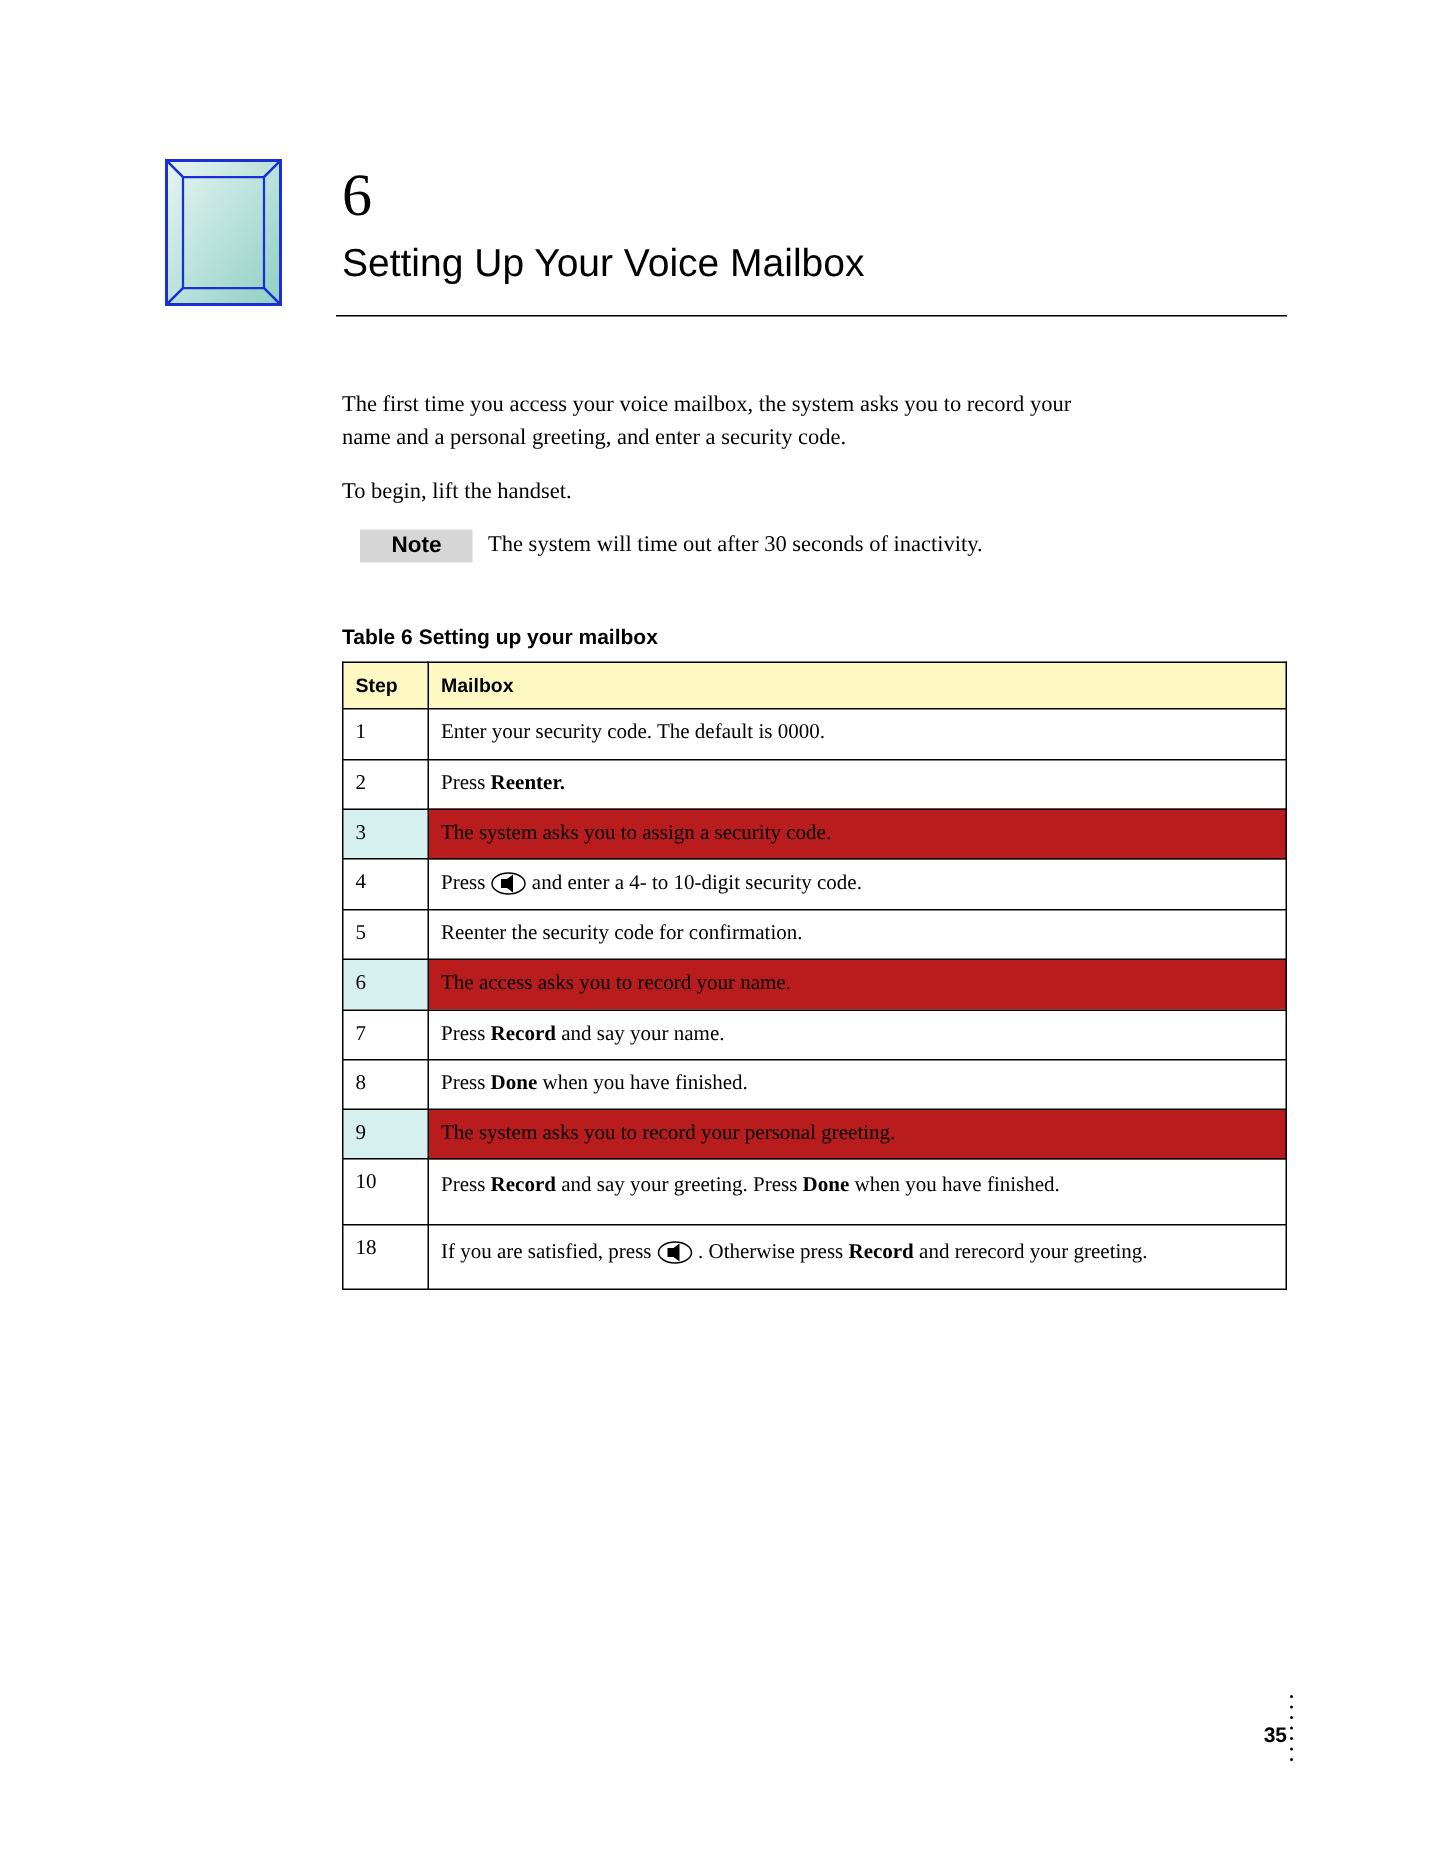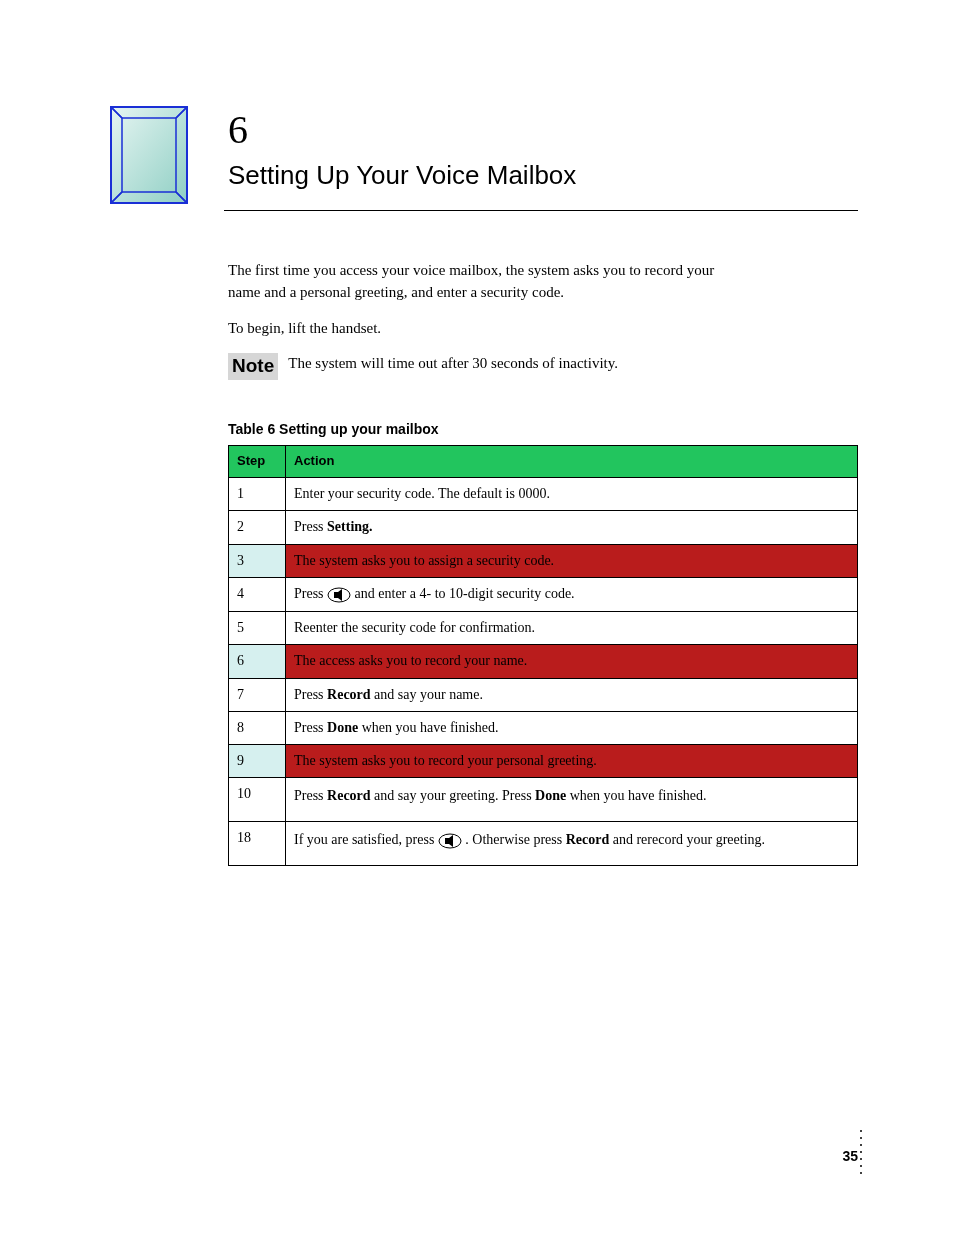--- a/index.html
+++ b/index.html
@@ -63,25 +63,26 @@
     display: flex;
     align-items: flex-start;
     gap: 10px;
     margin-top: 6px;
     margin-bottom: 14px;
   }
   .note-badge {
     display: inline-block;
     background: #d6d6d6;
     font-family: Arial, sans-serif;
-    font-size: 19px;
-    font-weight: bold;
-    padding: 2px 4px;
+    font-size: 15px;
+    font-weight: bold;
+    padding: 2px 21px;
     line-height: 1.2;
     color: #000;
+    margin-left: 12px;
   }
   .note-text {
     font-family: 'Times New Roman', serif;
     font-size: 15px;
     line-height: 1.45;
     flex: 1;
   }
   .table-caption {
     font-family: Arial, sans-serif;
     font-size: 14px;
@@ -97,21 +98,21 @@
   }
   table.steps th, table.steps td {
     border: 1px solid #000;
     border-left: 1px solid #000;
     border-right: 1px solid #000;
     padding: 6px 8px;
     text-align: left;
     vertical-align: top;
   }
   table.steps thead th {
-    background: #22c55e;
+    background: #fef9c3;
     font-family: Arial, sans-serif;
     font-weight: bold;
     font-size: 13px;
   }
   table.steps td.step {
     width: 40px;
     text-align: left;
     font-family: 'Times New Roman', serif;
   }
   tr.highlight td { background: #b91c1c; }
@@ -182,33 +183,33 @@
       <span class="note-badge">Note</span>
       <span class="note-text">The system will time out after 30 seconds of inactivity.</span>
     </div>
 
     <div class="table-caption">Table 6  Setting up your mailbox</div>
 
     <table class="steps">
       <thead>
         <tr>
           <th>Step</th>
-          <th>Action</th>
+          <th>Mailbox</th>
         </tr>
       </thead>
       <tbody>
         <tr>
           <td class="step">1</td>
           <td>Enter your security code. The default is 0000.</td>
         </tr>
 
         <tr>
           <td class="step">2</td>
           <td>
-            <span>Press </span><b>Setting.</b>
+            <span>Press </span><b>Reenter.</b>
           </td>
         </tr>
 
         <tr class="highlight">
           <td class="step">3</td>
           <td>The system asks you to assign a security code.</td>
         </tr>
 
         <tr>
           <td class="step">4</td>

